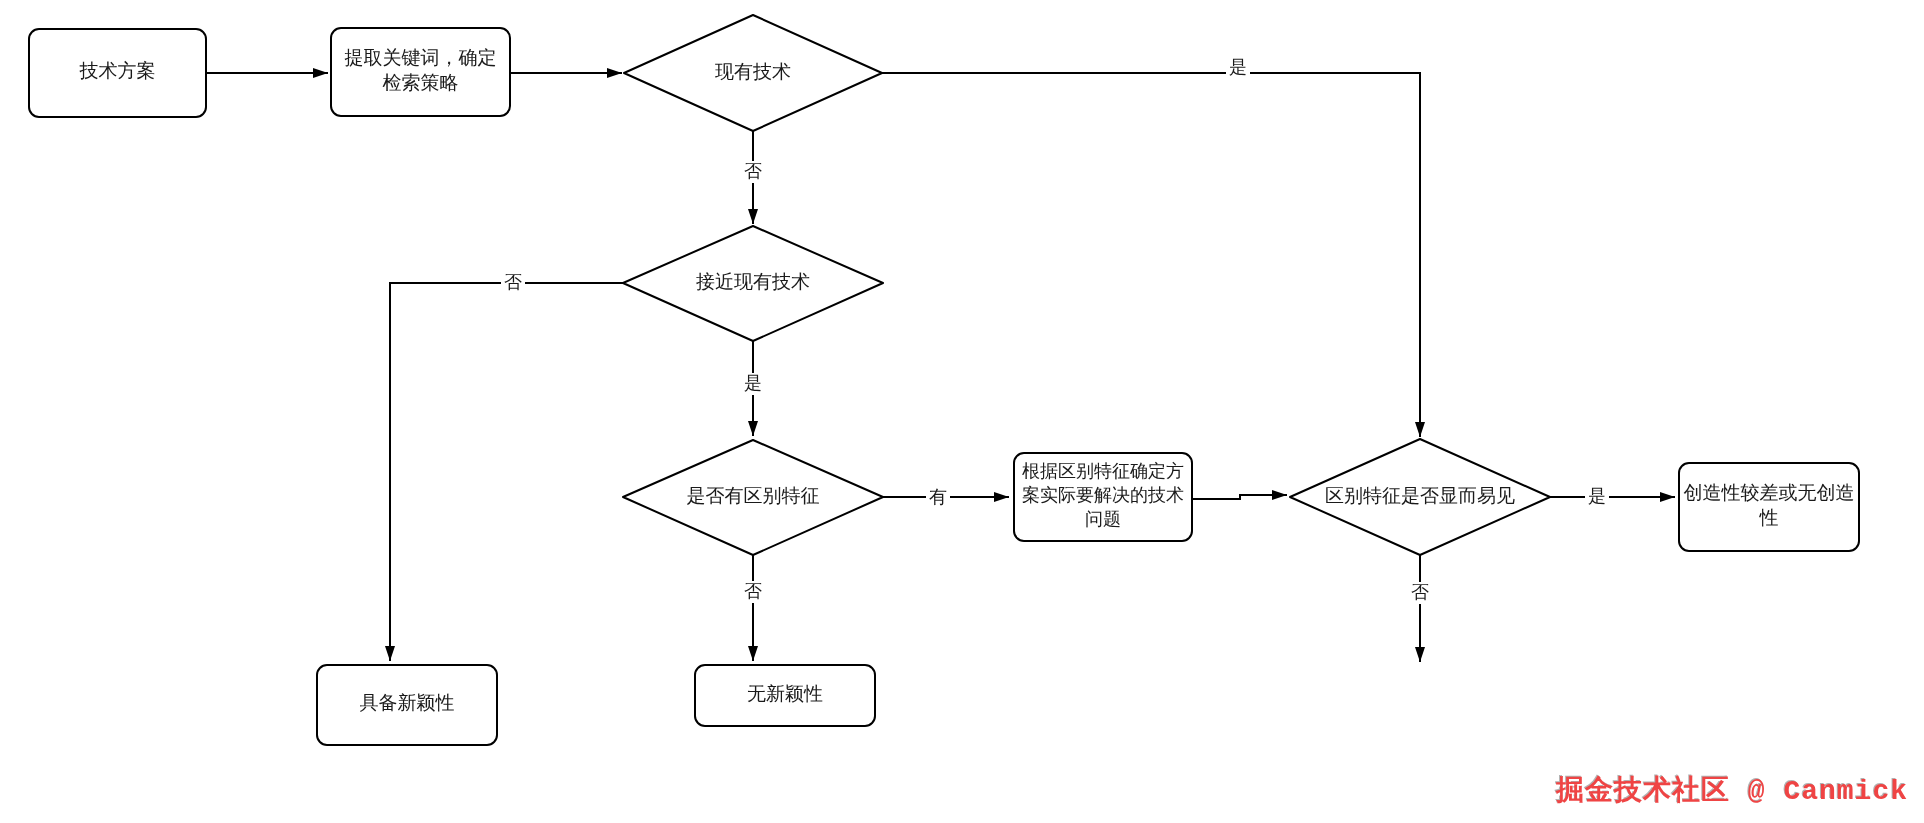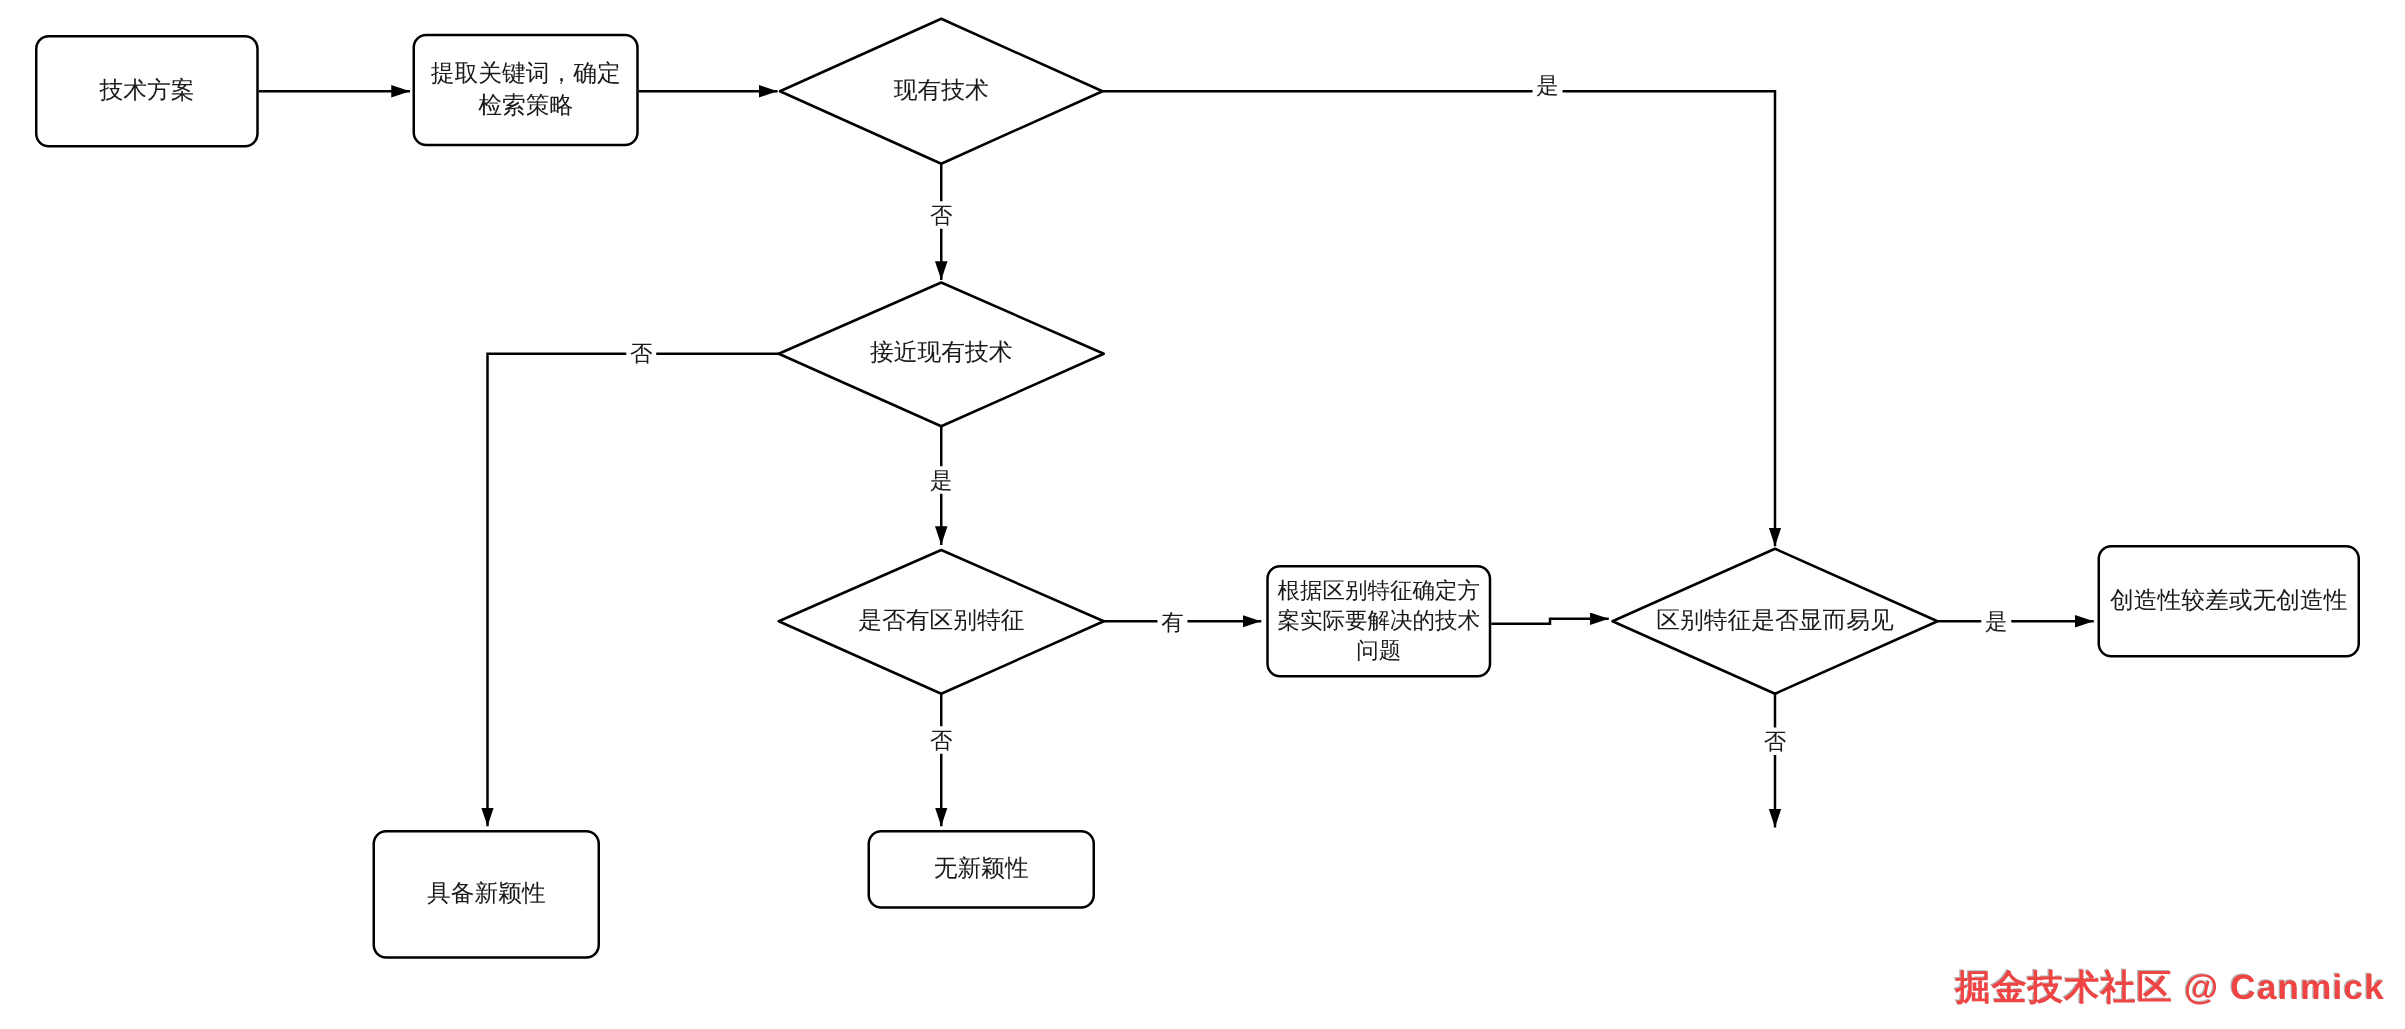--- a/index.html
+++ b/index.html
@@ -1,18 +1,18 @@
 <!DOCTYPE html>
 <html><head>
 <meta charset="utf-8">
 <style>
   html,body{margin:0;padding:0;background:#ffffff;}
   .stage{
     position:relative;width:1924px;height:823px;background:#ffffff;
-    font-family:Liberation Sans, sans-serif;color:#1a1a1a;overflow:hidden;
+    font-family:Liberation Mono, monospace;color:#1a1a1a;overflow:hidden;
   }
   .stage svg{position:absolute;left:0;top:0;}
   .node{
     position:absolute;box-sizing:border-box;background:#ffffff;
     border:2px solid #000000;border-radius:11px;
     display:flex;align-items:center;justify-content:center;
     text-align:center;font-size:19px;line-height:1.32;
   }
   .dlabel{
     position:absolute;display:flex;align-items:center;justify-content:center;
@@ -75,23 +75,23 @@
       <path d="M1290,497 L1420,439 L1550,497 L1420,555 Z"></path>
     </g>
   </svg>
 
   <div class="node" style="left:28px;top:28px;width:179px;height:90px;">技术方案</div>
 
   <div class="node" style="left:330px;top:27px;width:181px;height:90px;padding:4px 5px;">提取关键词，确定检索策略</div>
 
   <div class="node" style="left:1013px;top:452px;width:180px;height:90px;padding:4px 6px;font-size:18px;">根据区别特征确定方案实际要解决的技术问题</div>
 
-  <div class="node" style="left:1678px;top:436px;width:210px;height:90px;">创造性较差或无创造性</div>
+  <div class="node" style="left:1678px;top:462px;width:182px;height:90px;">创造性较差或无创造性</div>
 
-  <div class="node" style="left:298px;top:664px;width:182px;height:103px;">具备新颖性</div>
+  <div class="node" style="left:316px;top:664px;width:182px;height:82px;">具备新颖性</div>
 
   <div class="node" style="left:662px;top:664px;width:182px;height:63px;margin-left:32px;">无新颖性</div>
 
 
   <div class="dlabel" style="left:643px;top:253px;width:220px;height:60px;">接近现有技术</div>
 
   <div class="dlabel" style="left:643px;top:43px;width:220px;height:60px;">现有技术</div>
 
   <div class="dlabel" style="left:643px;top:467px;width:220px;height:60px;">是否有区别特征</div>
 

